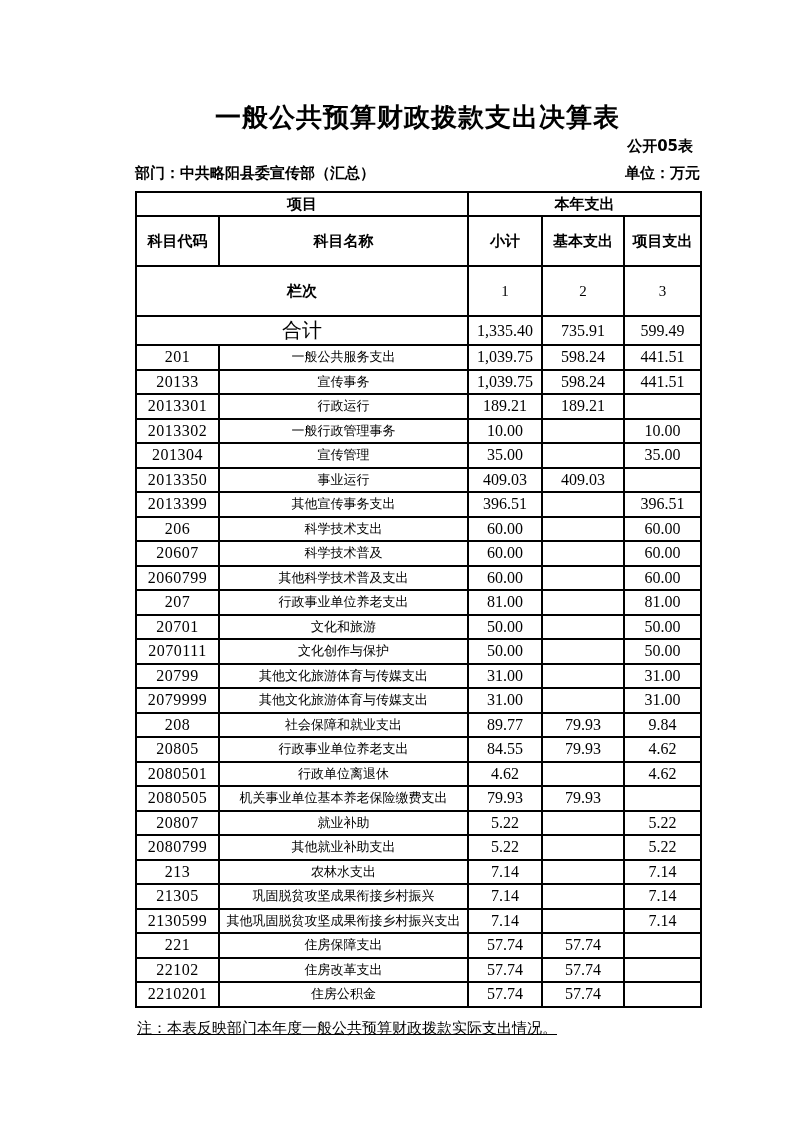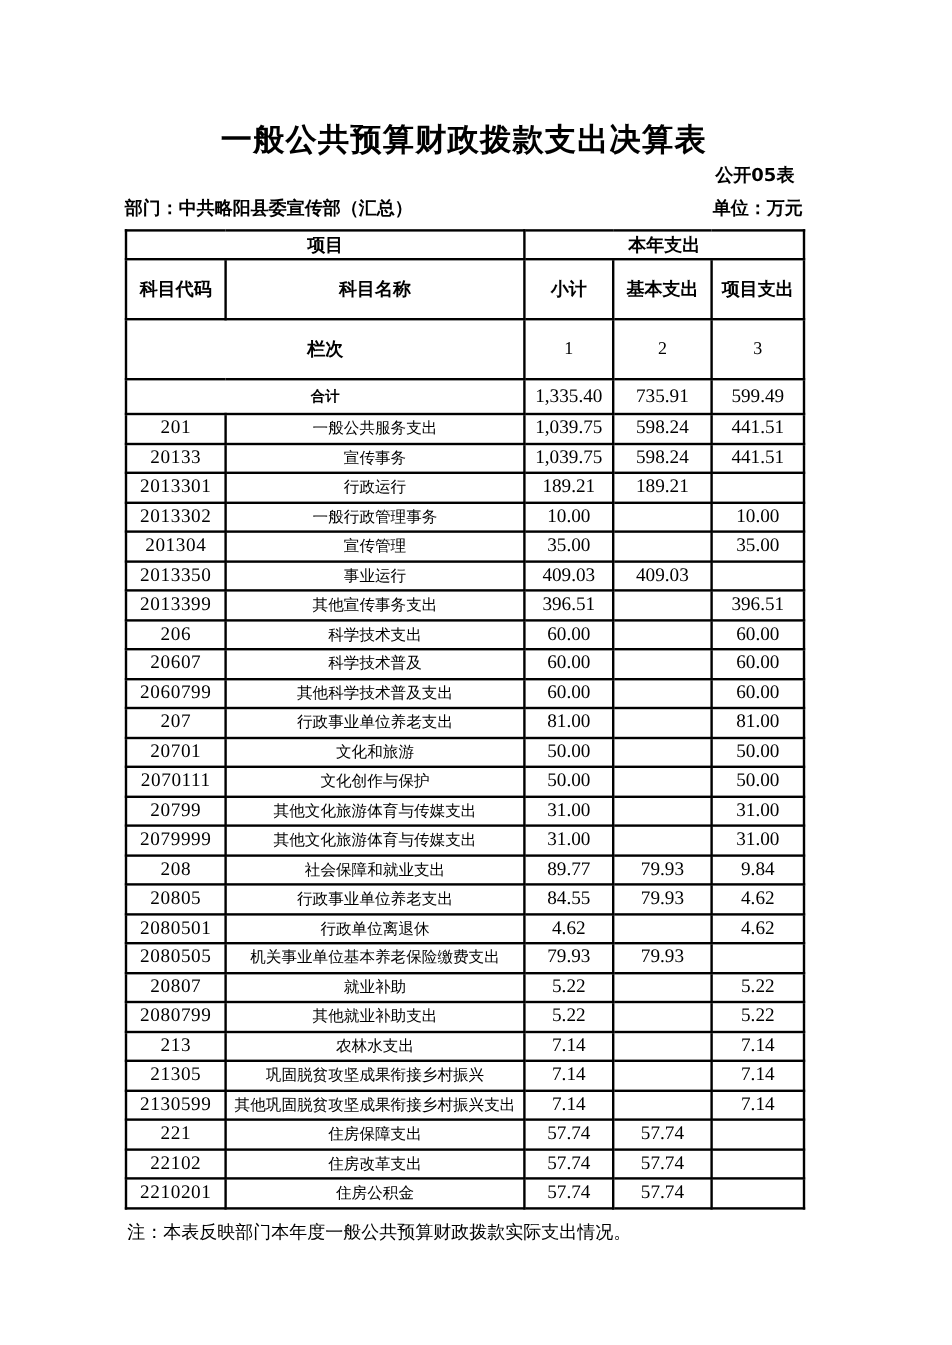--- a/index.html
+++ b/index.html
@@ -10,21 +10,21 @@
     color: #000;
   }
   .page {
     position: relative;
     width: 793px; height: 1121px;
     background: #ffffff;
     overflow: hidden;
   }
   .doc {
     position: absolute;
-    left: 104px; top: 0;
+    left: 135px; top: 0;
     width: 565px;
   }
   .title {
     margin-top: 100px;
     font-size: 26px;
     line-height: 34px;
     font-weight: bold;
     text-align: center;
     letter-spacing: 1px;
     white-space: nowrap;
@@ -63,21 +63,21 @@
   }
   tr.h1row td { height: 24px; font-size: 15px; font-weight: 600; }
   tr.h2row td { height: 50px; font-size: 15px; font-weight: 600; }
   tr.lanci td { height: 50px; text-align: center; }
   tr.lanci td.lbl { font-size: 15px; font-weight: 600; }
   tr.lanci td.idx {
     font-family: "Liberation Serif", serif;
     font-size: 15px; font-weight: normal;
   }
   tr.totalrow td { height: 29px; }
-  tr.totalrow td.lbl { font-size: 12px; font-weight: 700; }
+  tr.totalrow td.lbl { font-size: 20px; font-weight: 400; }
   tbody.rows td { height: 24.5px; }
   td.code {
     text-align: left;
     padding-left: 4px;
     font-family: "Liberation Serif", serif;
     font-size: 16px;
     letter-spacing: 0.5px;
   }
   td.name {
     text-align: left;
@@ -90,20 +90,21 @@
     padding-right: 6px;
     font-family: "Liberation Serif", serif;
     font-size: 16px;
   }
   .note {
     margin-top: 11px;
     padding-left: 2px;
     font-family: "Liberation Serif", serif;
     font-size: 15px;
     line-height: 19px;
+    text-decoration: underline;
   }
 </style>
 </head>
 <body>
 
 <div class="page">
   <div class="doc">
 
     <div class="title">一般公共预算财政拨款支出决算表</div>
 

